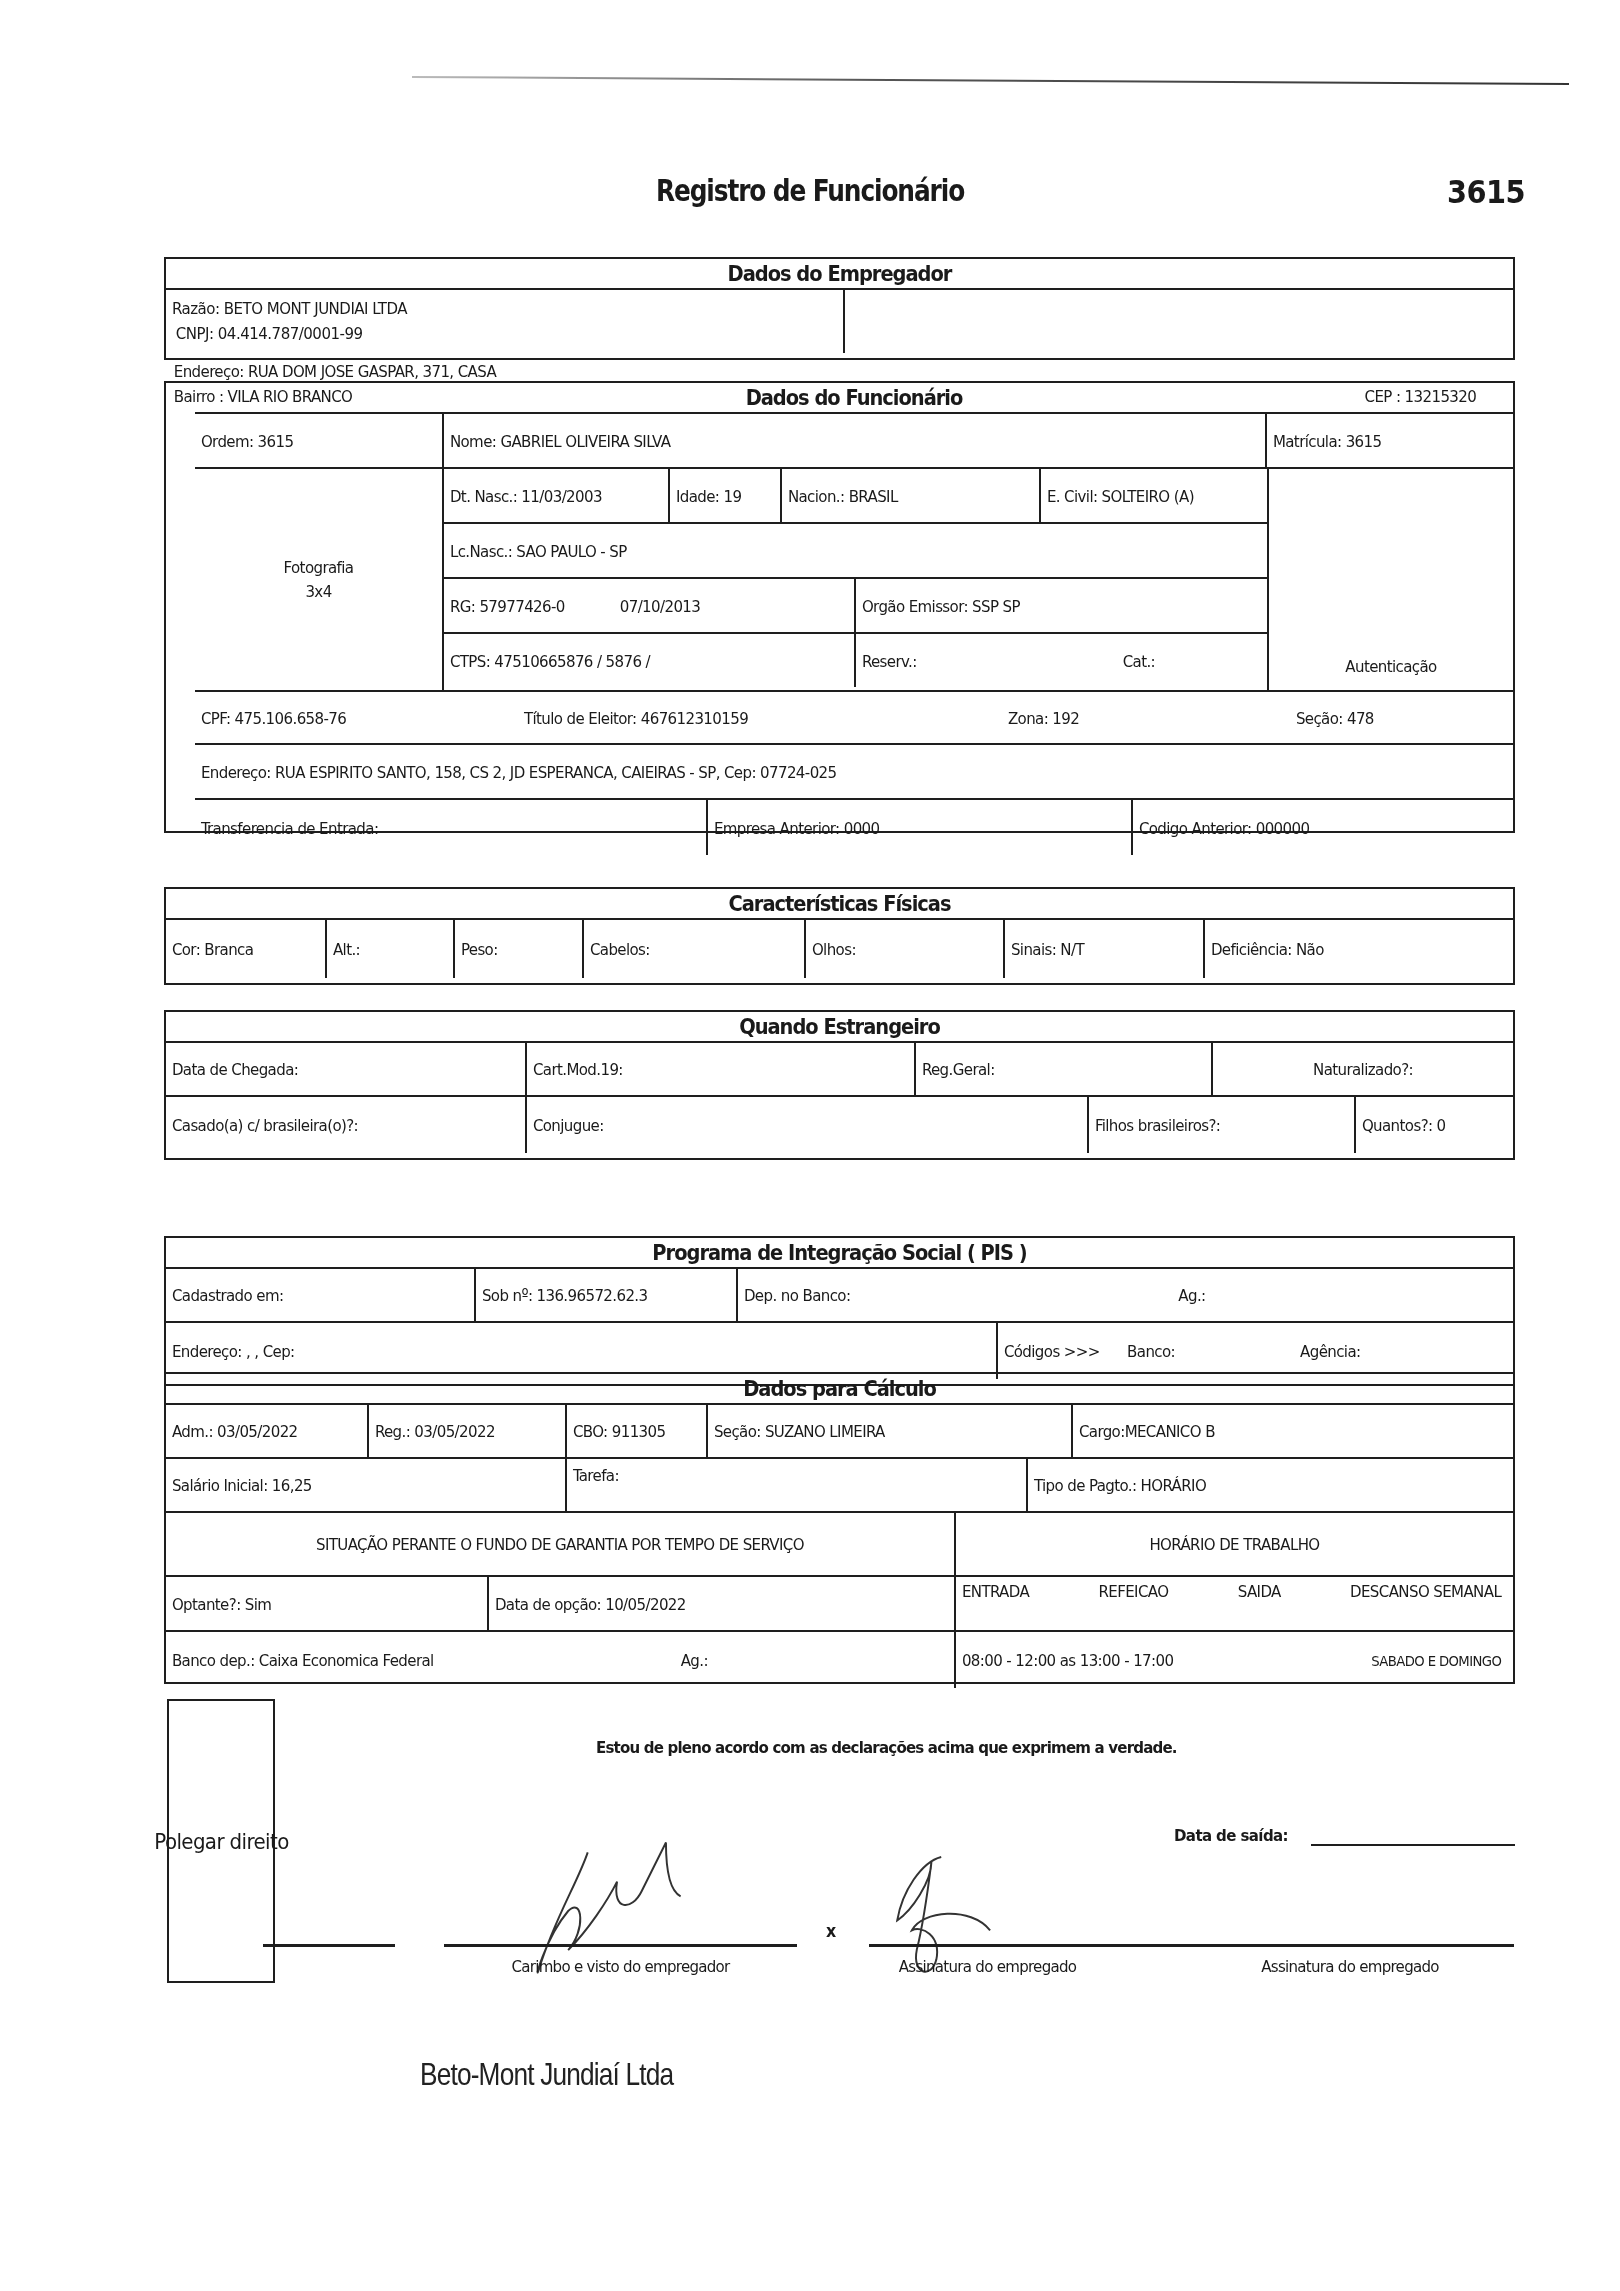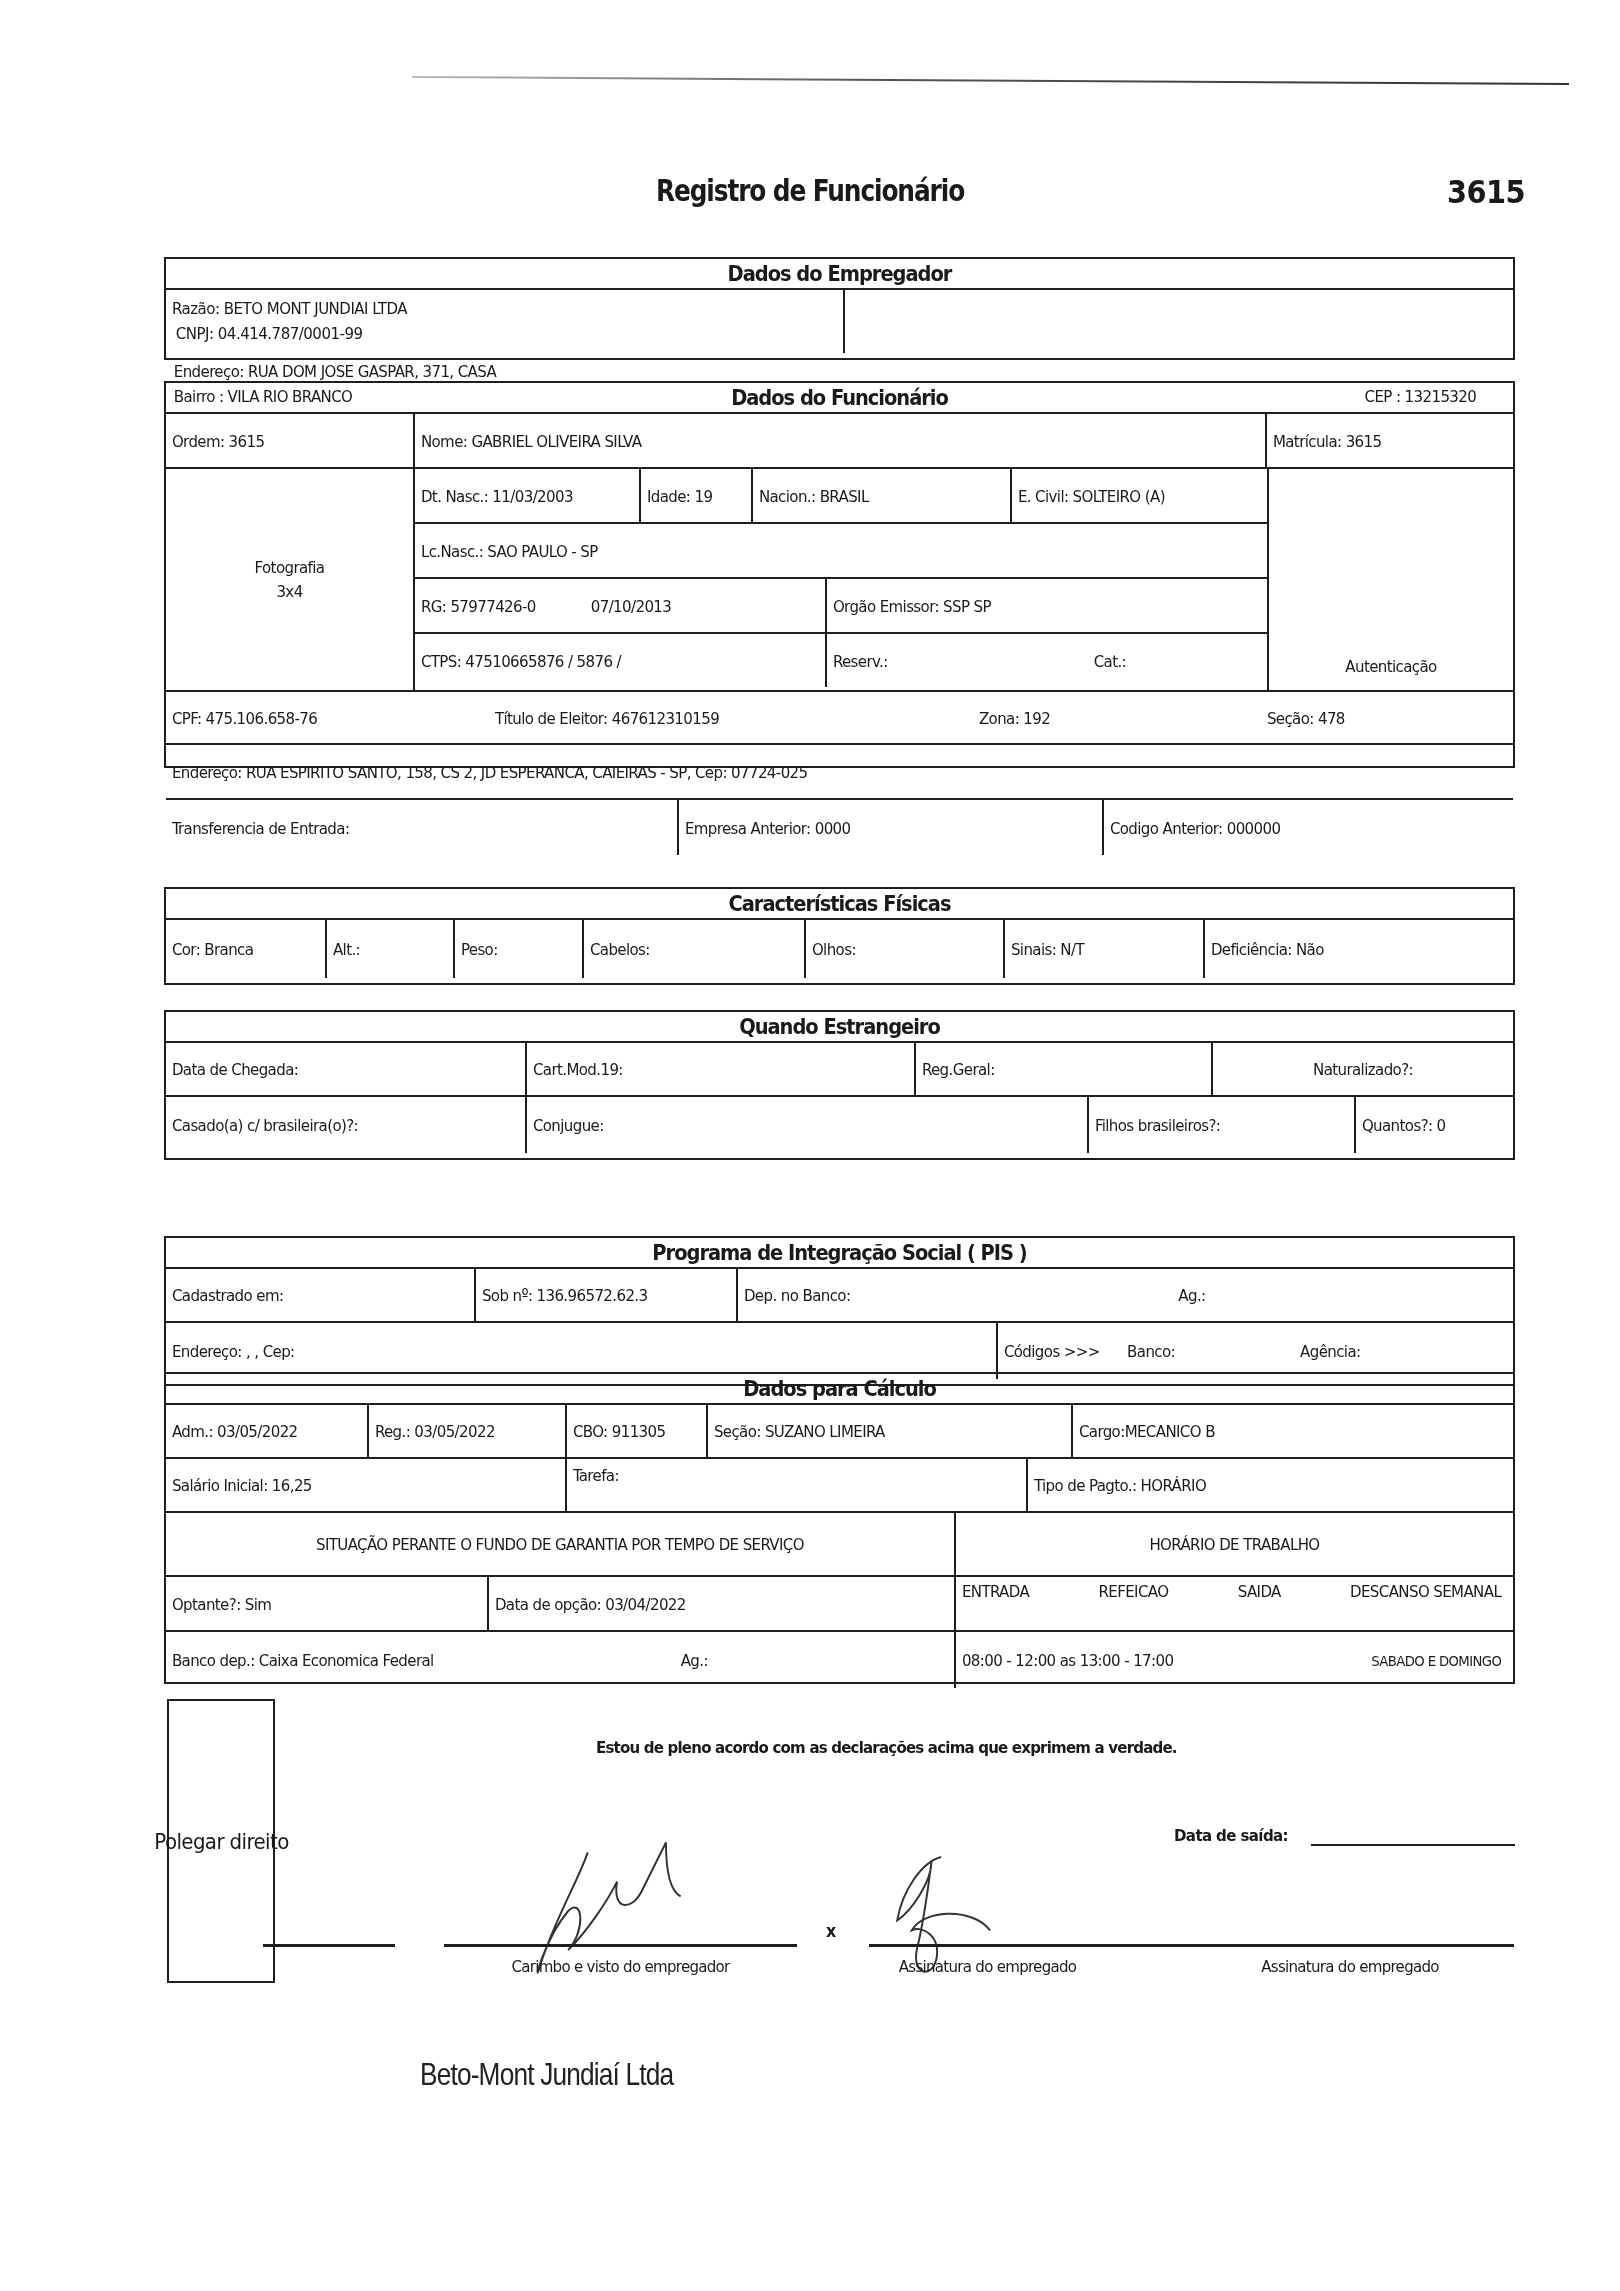--- a/index.html
+++ b/index.html
@@ -39,21 +39,21 @@
     <div style="flex:1; padding:5.9px 7.8px; font-size:16.7px; letter-spacing:-0.6px; line-height:25.5px;">
       <div>Endereço: RUA DOM JOSE GASPAR, 371, CASA</div>
       <div style="display:flex; justify-content:space-between;">
         <span>Bairro : VILA RIO BRANCO</span>
         <span style="padding-right:29px;">CEP : 13215320</span>
       </div>
     </div>
   </div>
 </div>
 
-<div class="box" style="top:381px; height:387px;">
+<div class="box" style="top:381px; height:452px;padding-left:29px;">
   <div class="sec-head">Dados do Funcionário</div>
   <div class="row" style="height:55px;">
     <div class="cell" style="width:249px;">Ordem: 3615</div>
     <div class="cell grow">Nome: GABRIEL OLIVEIRA SILVA</div>
     <div class="cell" style="width:246px;">Matrícula: 3615</div>
   </div>
   <div style="display:flex; height:223px; border-bottom:2.9px solid #1e1e1e;">
     <div style="width:249px; border-right:2.5px solid #1e1e1e; display:flex; flex-direction:column; align-items:center; justify-content:center; font-size:16.7px; letter-spacing:-0.6px; line-height:23.5px;">
       <span>Fotografia</span>
       <span>3x4</span>
@@ -165,21 +165,21 @@
     <div class="cell" style="width:401px;">Salário Inicial: 16,25</div>
     <div class="cell" style="width:461px; align-items:flex-start; padding-top:5.9px;">Tarefa:</div>
     <div class="cell grow">Tipo de Pagto.: HORÁRIO</div>
   </div>
   <div class="row" style="height:64px;">
     <div class="cell center" style="width:790px;">SITUAÇÃO PERANTE O FUNDO DE GARANTIA POR TEMPO DE SERVIÇO</div>
     <div class="cell grow center">HORÁRIO DE TRABALHO</div>
   </div>
   <div class="row" style="height:55px;">
     <div class="cell" style="width:323px;">Optante?:  Sim</div>
-    <div class="cell" style="width:467px;">Data de opção: 03/04/2022</div>
+    <div class="cell" style="width:467px;">Data de opção: 10/05/2022</div>
     <div class="cell grow" style="align-items:flex-start; padding-top:3.9px; justify-content:space-between; padding-right:11.8px;">
       <span>ENTRADA</span>
       <span>REFEICAO</span>
       <span>SAIDA</span>
       <span>DESCANSO SEMANAL</span>
     </div>
   </div>
   <div class="row" style="height:56px;">
     <div class="cell" style="width:790px;">
       <span>Banco dep.: Caixa Economica Federal</span>

